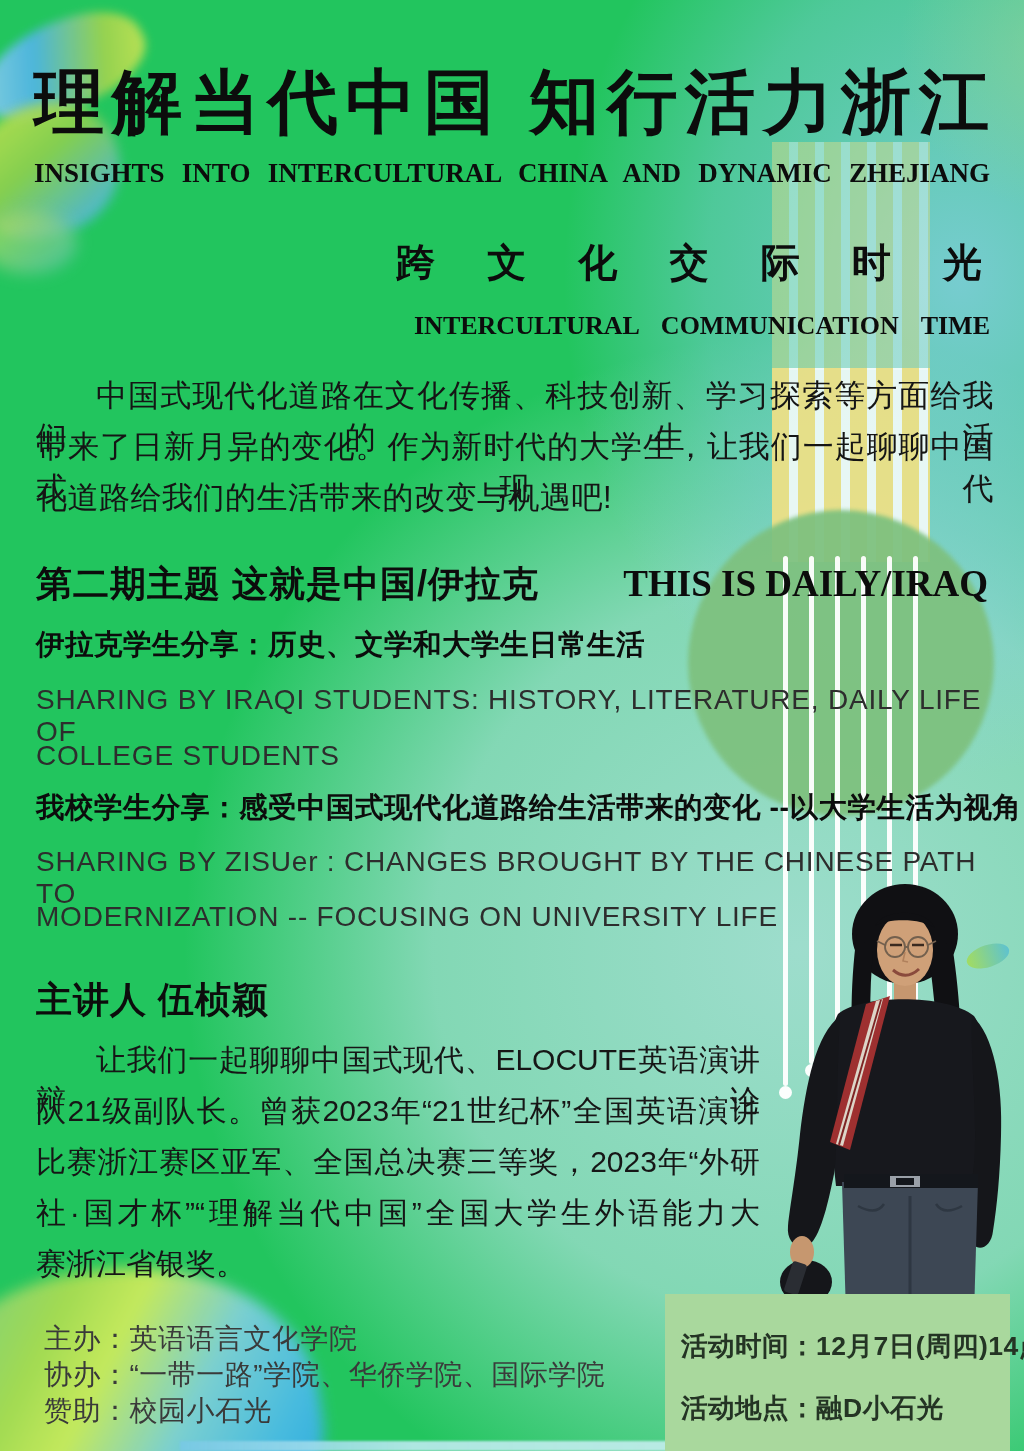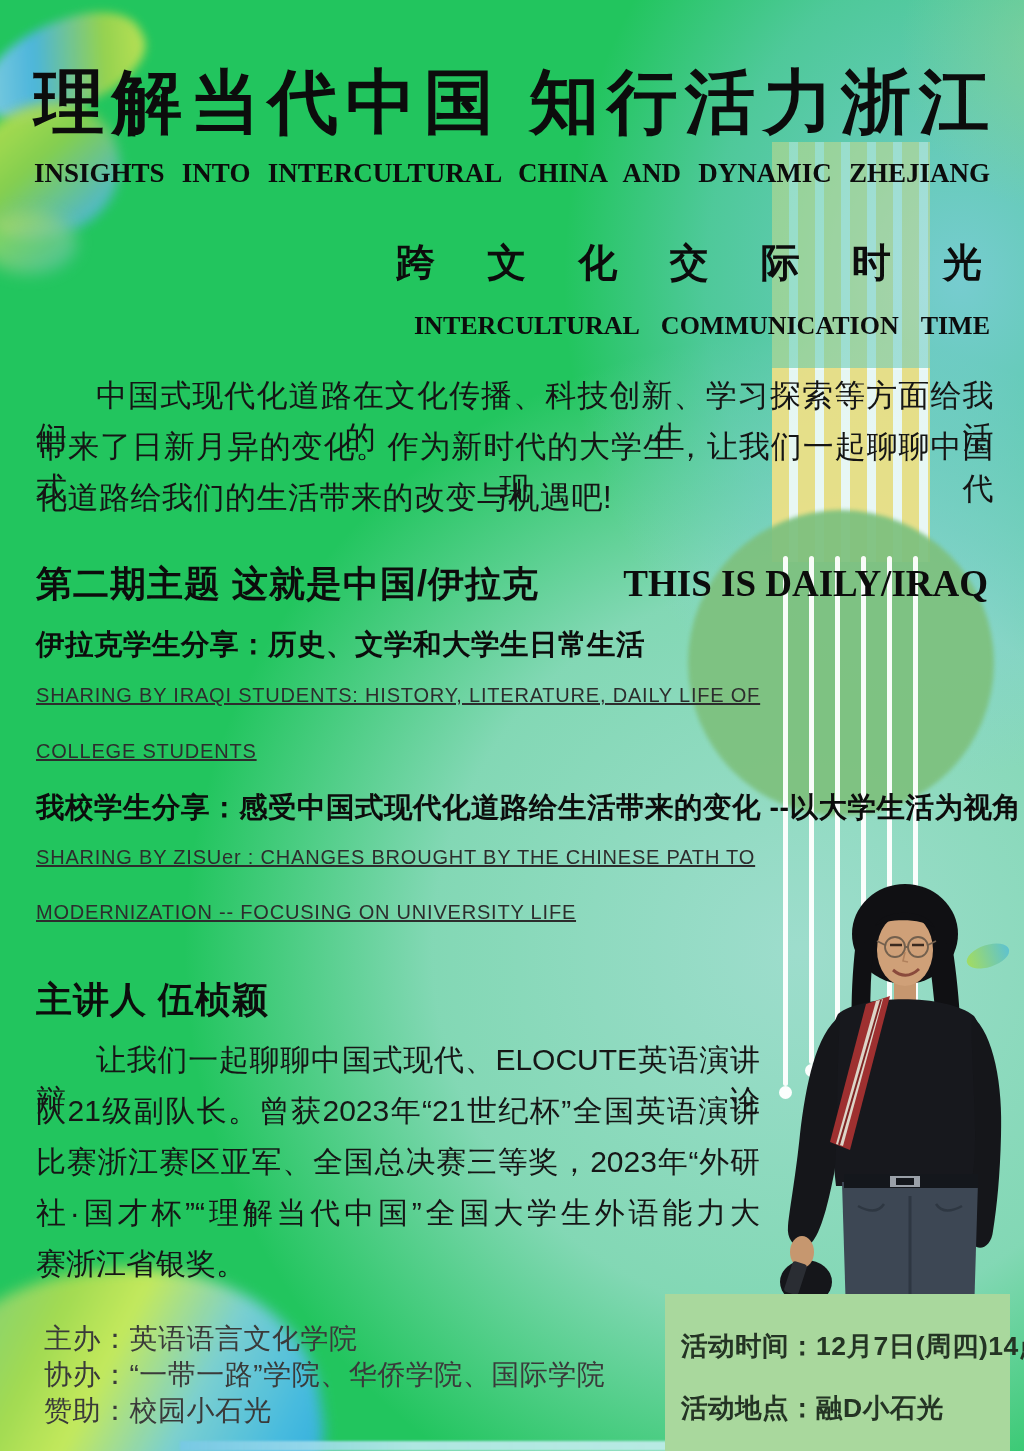--- a/index.html
+++ b/index.html
@@ -43,21 +43,21 @@
   .serif{font-family:"Liberation Serif","DejaVu Serif",serif;font-weight:700;}
   .title-cn{left:34px;top:56px;width:956px;font-size:70px;font-weight:900;letter-spacing:1px;}
   .title-en{left:34px;top:158px;width:956px;font-size:27px;}
   .sub-cn{left:396px;top:236px;width:586px;font-size:39px;font-weight:900;}
   .sub-en{left:414px;top:311px;width:576px;font-size:26px;}
   .intro-line{left:36px;width:958px;font-size:31px;font-weight:400;color:#151515;letter-spacing:.5px;}
   .session-head{left:36px;top:560px;width:952px;display:flex;justify-content:space-between;align-items:baseline;}
   .session-head .cn{font-size:36px;font-weight:900;letter-spacing:1px;}
   .session-head .en{font-family:"Liberation Serif","DejaVu Serif",serif;font-weight:700;font-size:37px;}
   .cn-sub{left:36px;font-size:28.5px;font-weight:800;letter-spacing:.5px;}
-  .en-light{left:36px;font-size:20px;font-weight:400;color:#2d2d2d;letter-spacing:.8px;text-decoration:underline;}
+  .en-light{left:36px;font-size:28px;font-weight:400;color:#2d2d2d;letter-spacing:.8px;}
   .speaker-head{left:36px;top:976px;font-size:36px;font-weight:900;letter-spacing:1px;}
   .bio-line{left:36px;width:724px;font-size:30px;font-weight:500;color:#161616;}
   .org-line{left:36px;font-size:28px;font-weight:400;color:#3a3a3a;letter-spacing:.5px;margin-left:8px;}
   .info-box{left:665px;top:1294px;width:345px;height:157px;background:#a9d89d;}
   .info-line{position:absolute;left:16px;font-size:26.5px;font-weight:600;color:#243424;letter-spacing:.5px;white-space:nowrap;}
 </style>
 </head>
 <body>
 
 <div class="poster">

